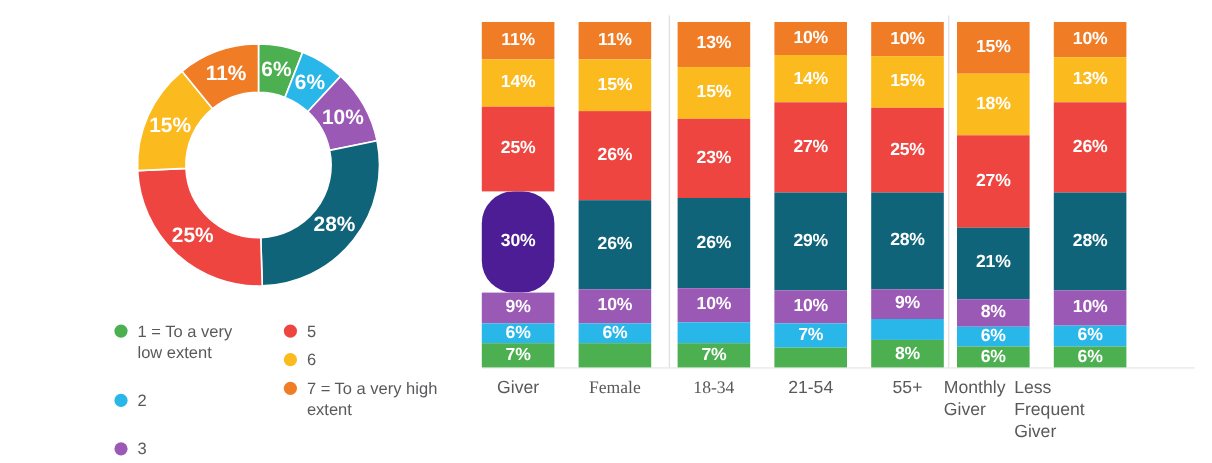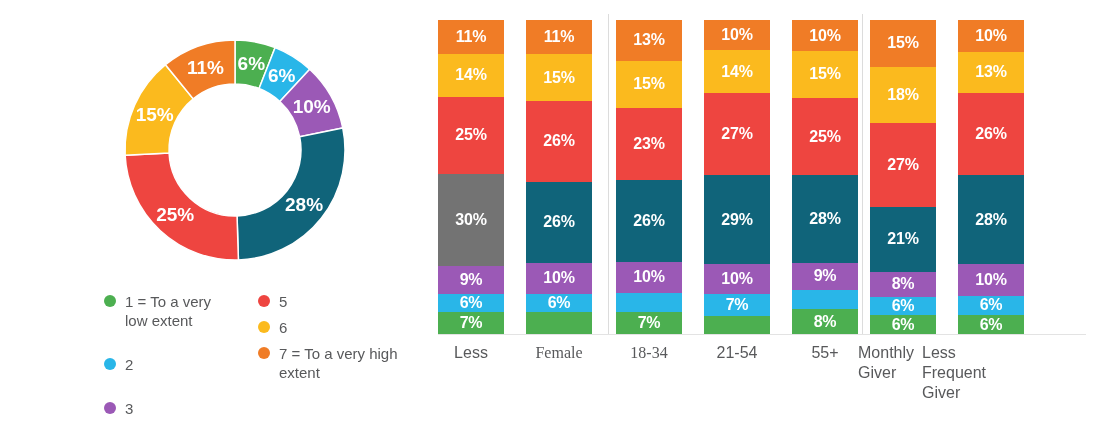--- a/index.html
+++ b/index.html
@@ -204,21 +204,21 @@
           <div class="bar-stack">
             <div class="seg" style="background: rgb(240, 124, 38); flex: 11 0 0px;">
               <span>11%</span>
             </div>
             <div class="seg" style="background: rgb(251, 186, 30); flex: 14 0 0px;">
               <span>14%</span>
             </div>
             <div class="seg" style="background: rgb(238, 69, 64); flex: 25 0 0px;">
               <span>25%</span>
             </div>
-            <div class="seg" style="background: #737373; flex: 30 0 0px;">
+            <div class="seg" style="background: #4c1d95; flex: 30 0 0px; border-radius: 29px;">
               <span>30%</span>
             </div>
             <div class="seg" style="background: rgb(155, 89, 182); flex: 9 0 0px;">
               <span>9%</span>
             </div>
             <div class="seg" style="background: rgb(41, 182, 232); flex: 6 0 0px;">
               <span>6%</span>
             </div>
             <div class="seg" style="background: rgb(76, 175, 80); flex: 7 0 0px;">
               <span>7%</span>
@@ -244,21 +244,21 @@
             </div>
             <div class="seg" style="background: rgb(41, 182, 232); flex: 6 0 0px;">
               <span>6%</span>
             </div>
             <div class="seg" style="background: rgb(76, 175, 80); flex: 7 0 0px;">
               <span></span>
             </div>
           </div>
         </div>
       </div>
-      <div class="cat-label" style="left: -4px; width: 90px;">Less</div>
+      <div class="cat-label" style="left: -4px; width: 90px;">Giver</div>
       <div class="cat-label" style="left: 84px; width: 90px; font-family: Liberation Serif, serif;">Female</div>
       <div class="bar-group" style="left: 186px; gap: 22px;">
         <div class="bar-col" style="width: 66px;">
           <div class="bar-stack">
             <div class="seg" style="background: rgb(240, 124, 38); flex: 13 0 0px;">
               <span>13%</span>
             </div>
             <div class="seg" style="background: rgb(251, 186, 30); flex: 15 0 0px;">
               <span>15%</span>
             </div>

